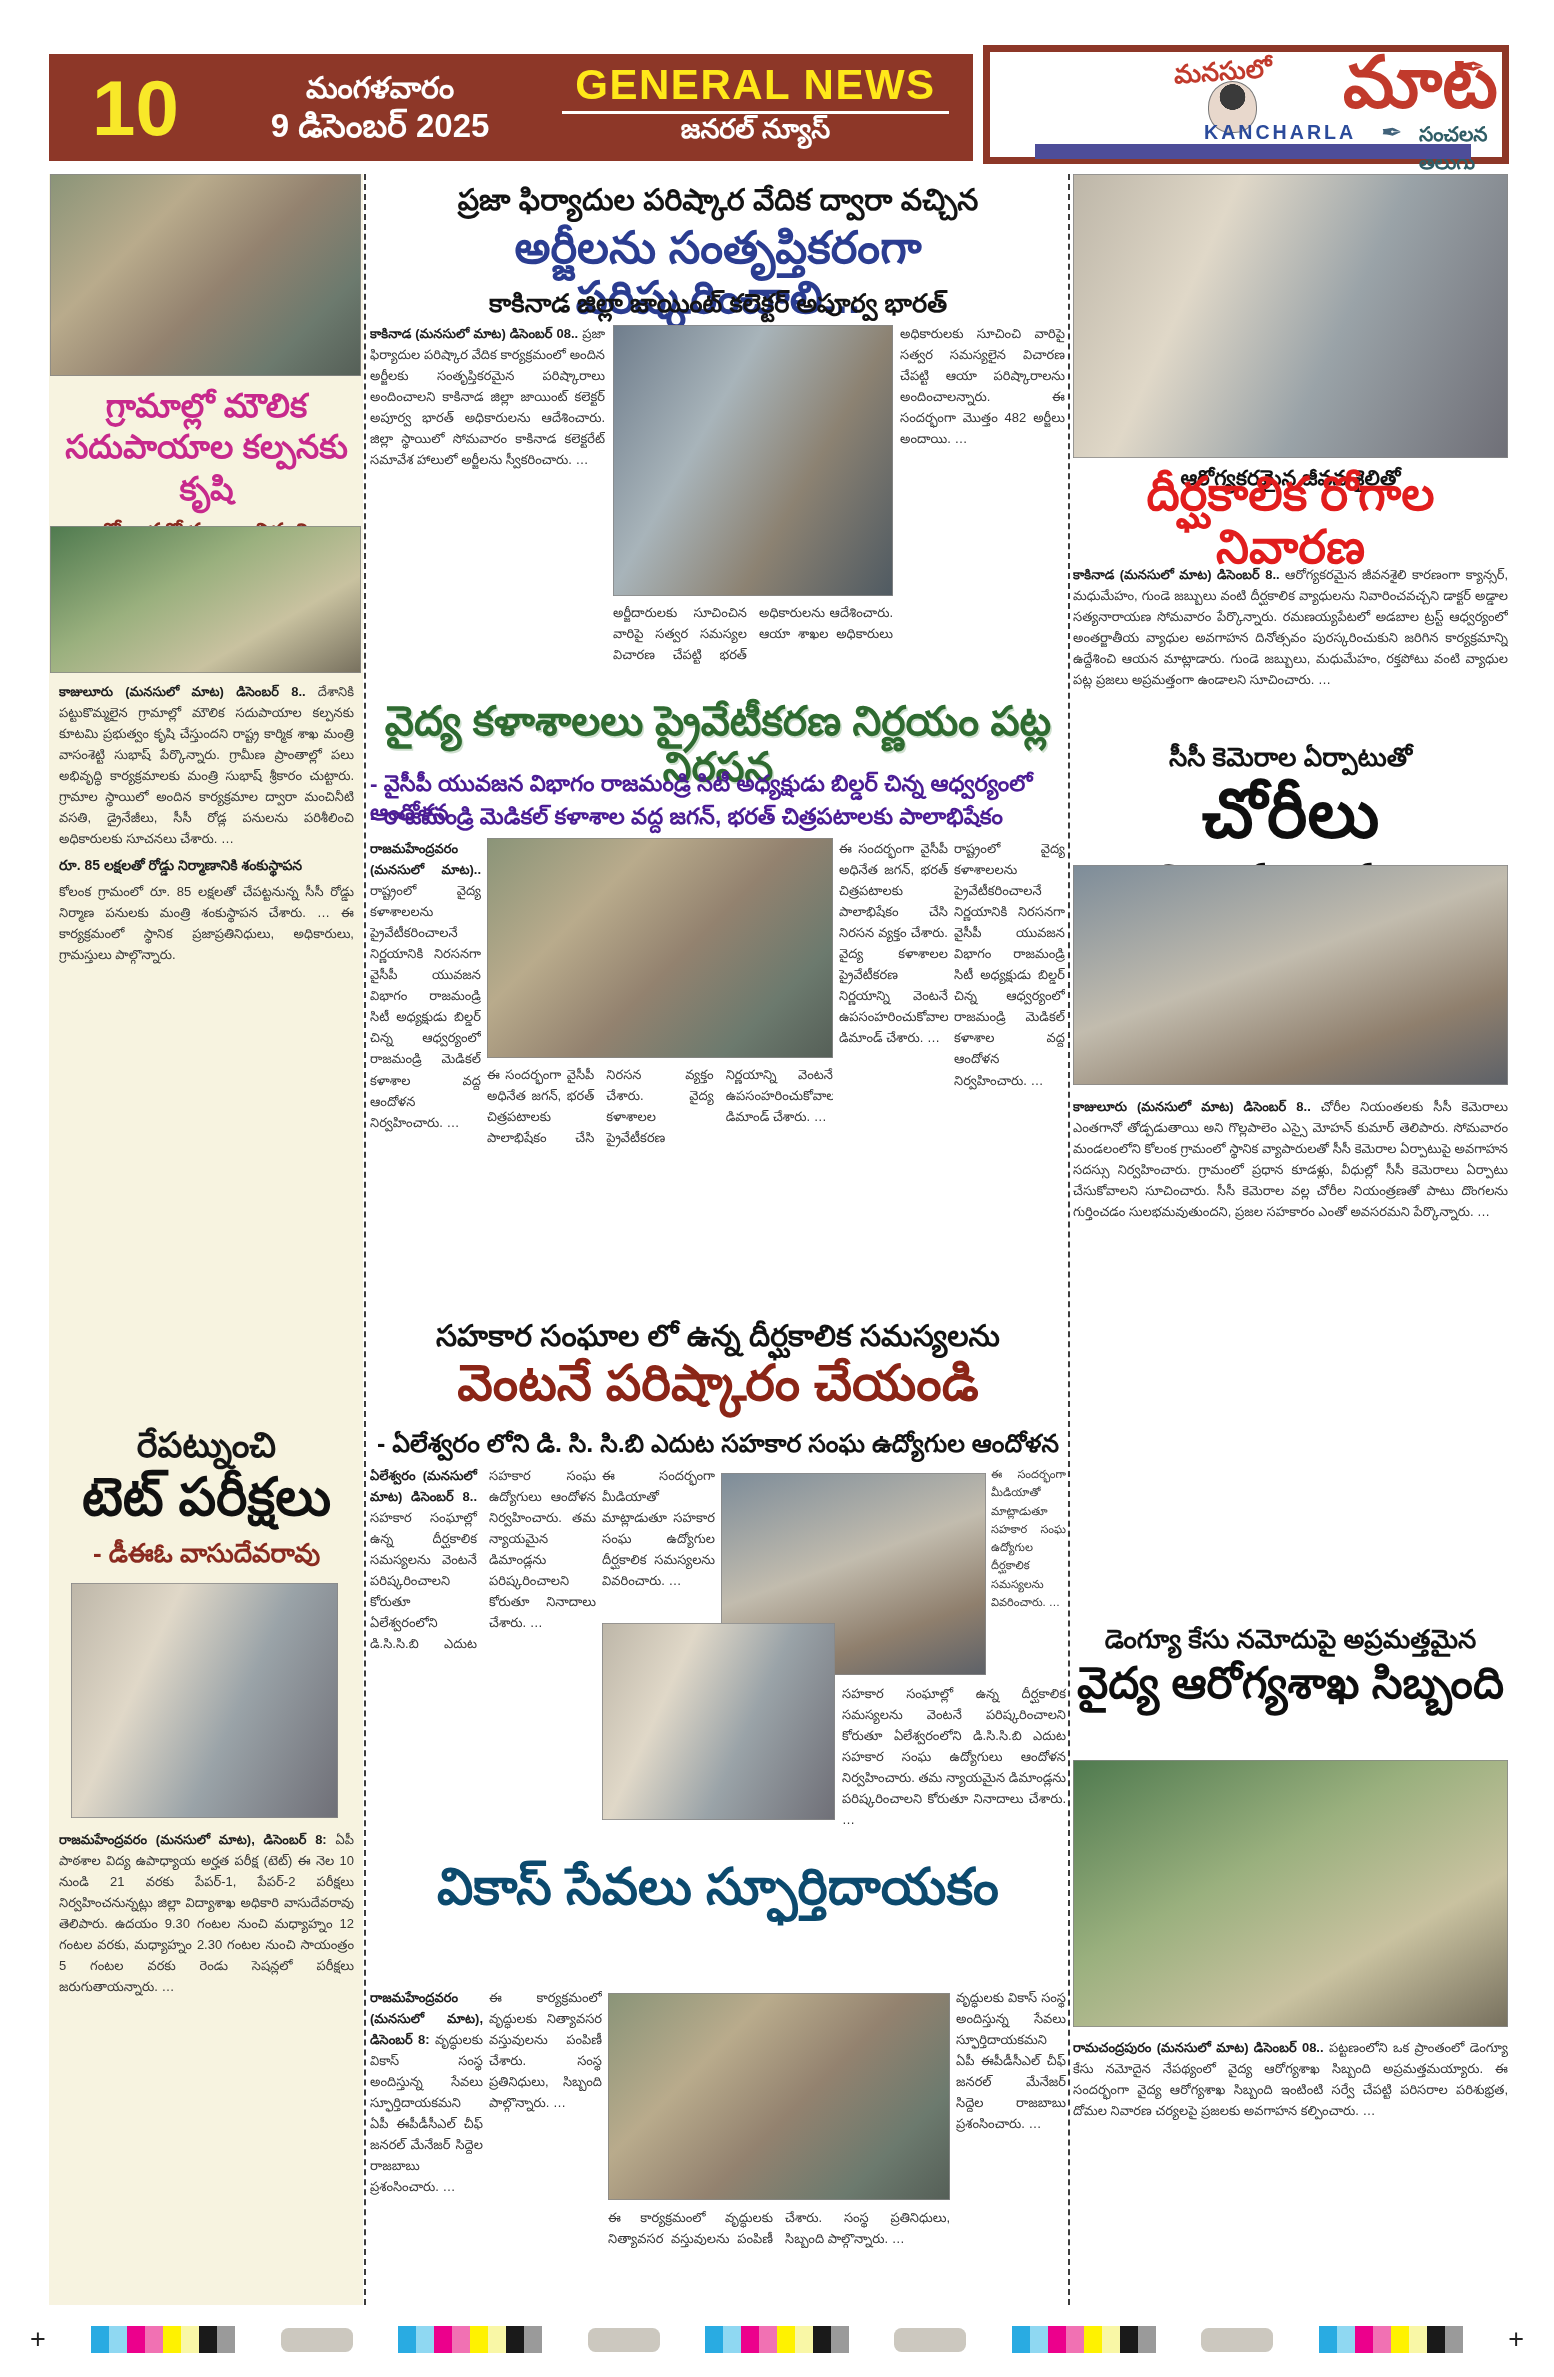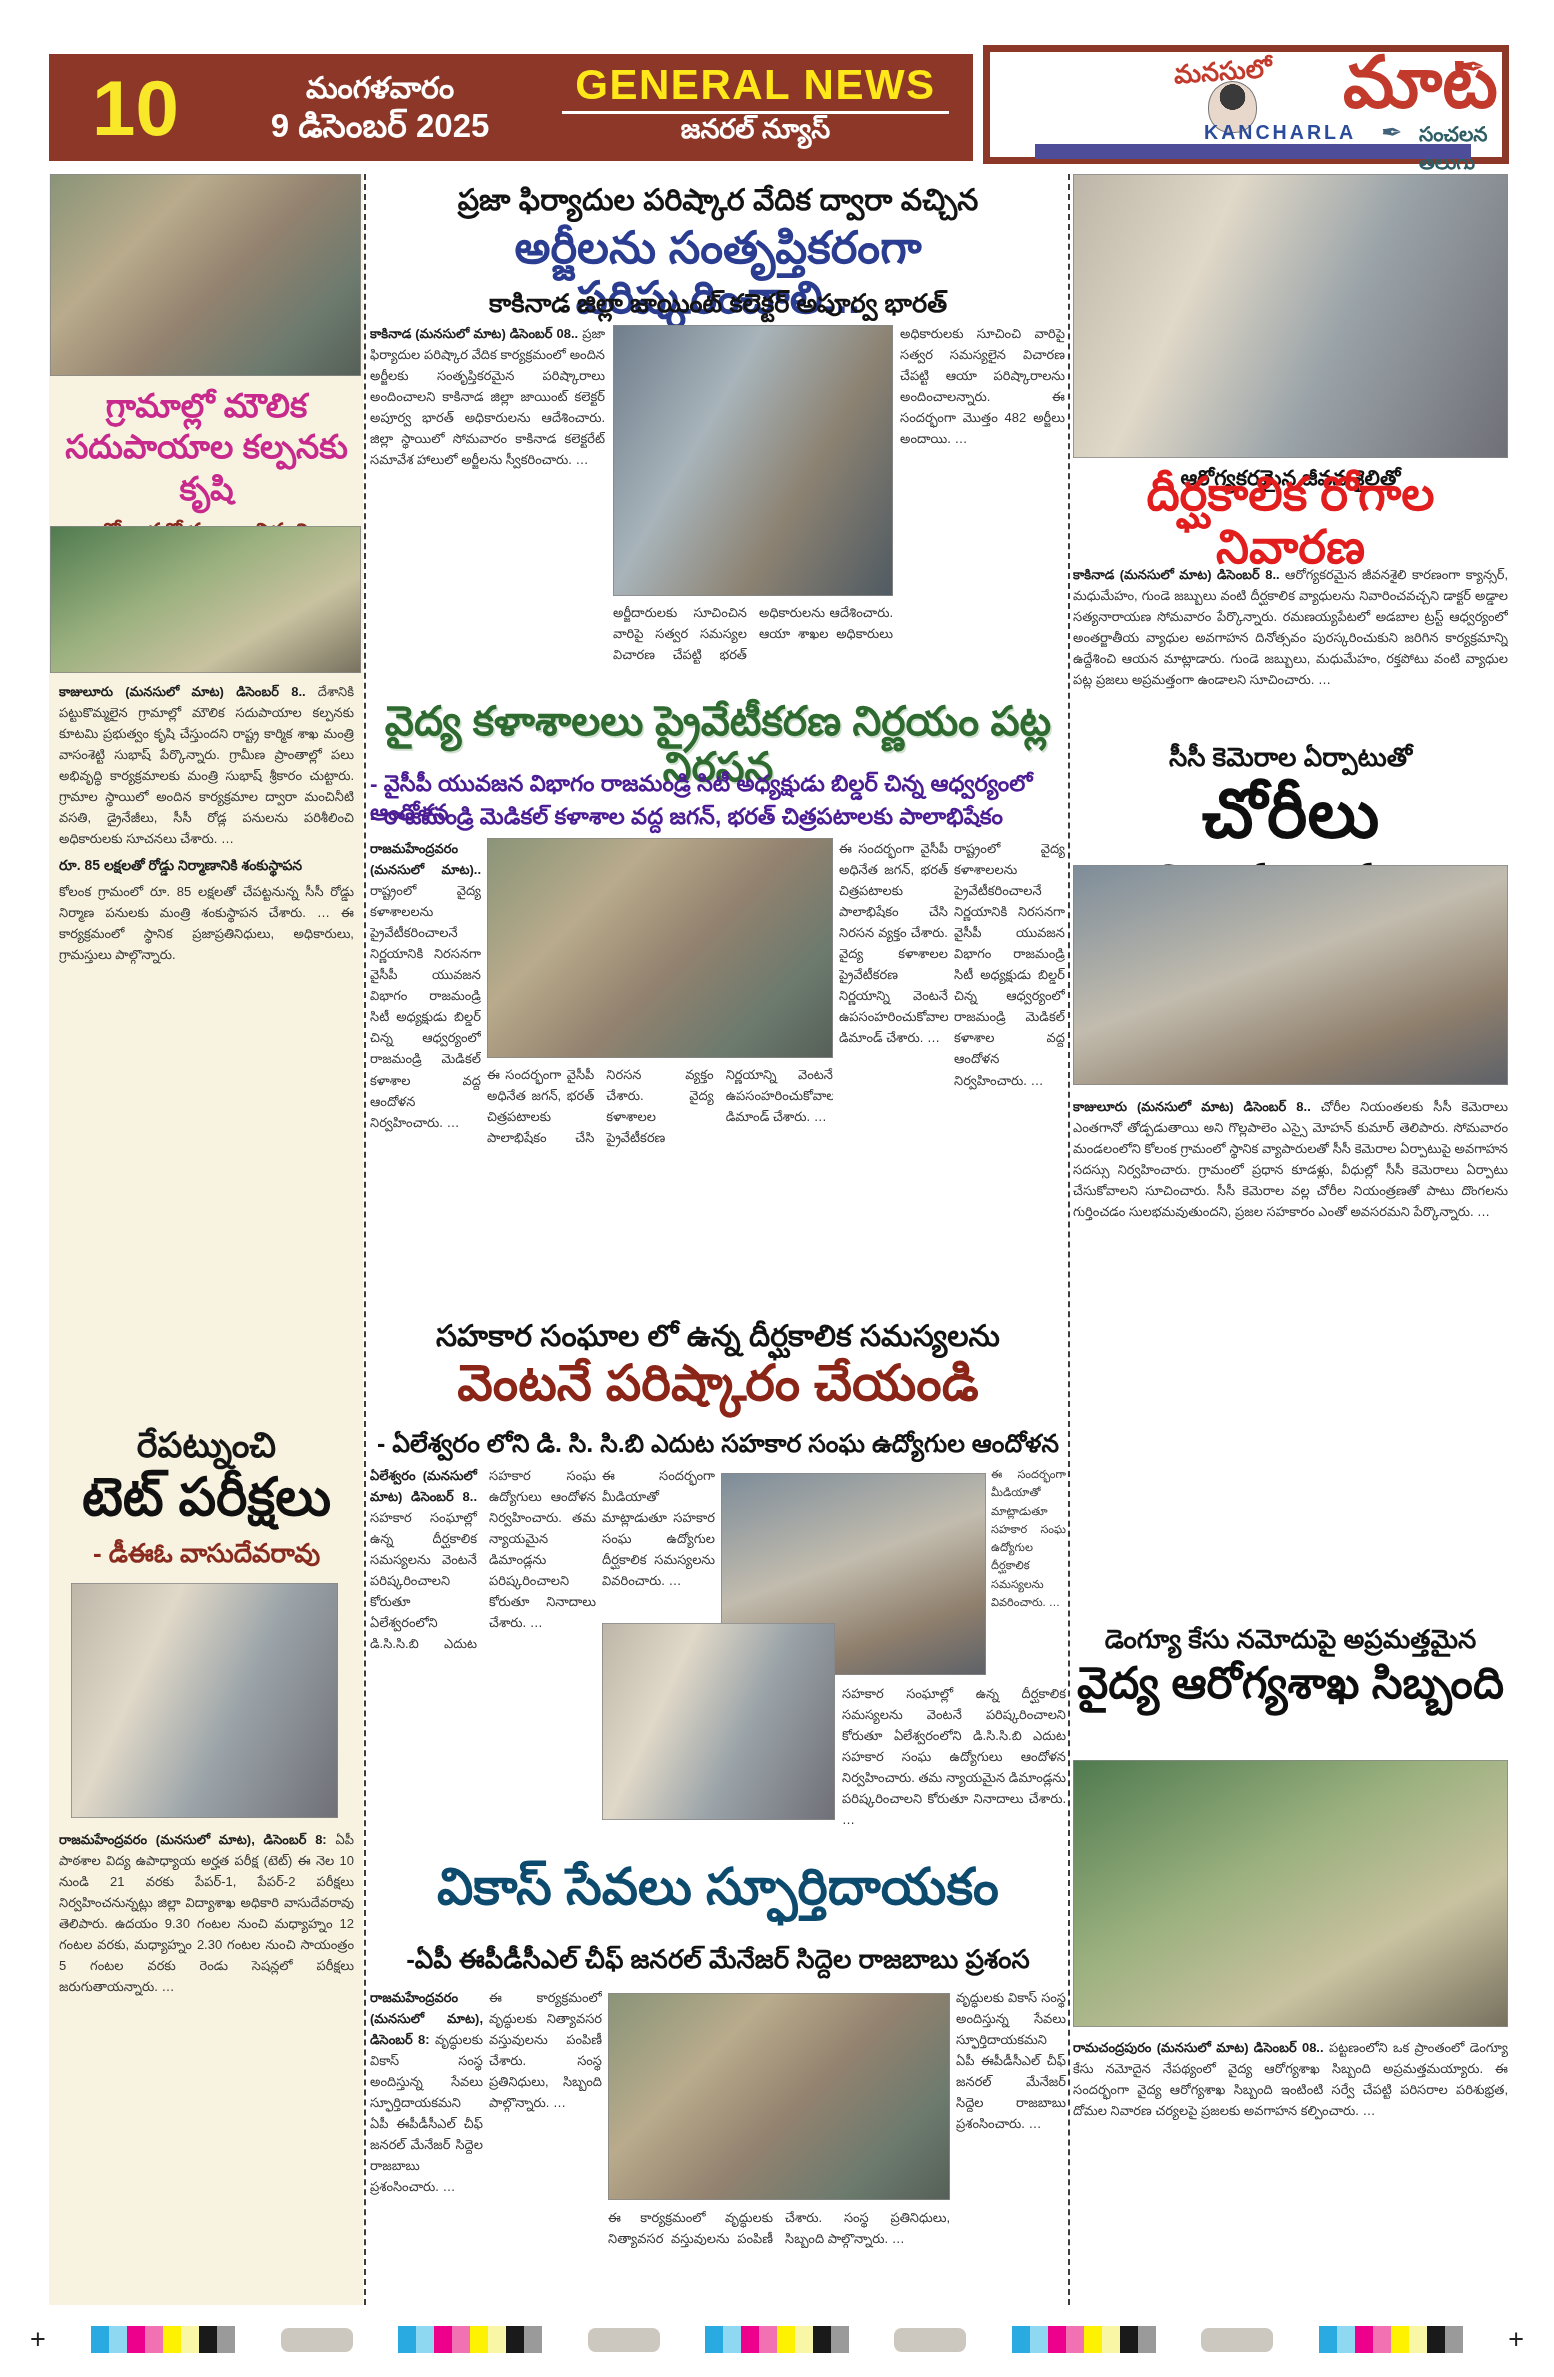--- a/index.html
+++ b/index.html
@@ -172,21 +172,20 @@
     <b>ఏలేశ్వరం (మనసులో మాట) డిసెంబర్ 8..</b>
     <span>సహకార సంఘాల్లో ఉన్న దీర్ఘకాలిక సమస్యలను వెంటనే పరిష్కరించాలని కోరుతూ ఏలేశ్వరంలోని డి.సి.సి.బి ఎదుట సహకార సంఘ ఉద్యోగులు ఆందోళన నిర్వహించారు. తమ న్యాయమైన డిమాండ్లను పరిష్కరించాలని కోరుతూ నినాదాలు చేశారు. …</span>
   </div>
   <div class="abs body-text" style="left:602px;top:1465px;width:113px;height:150px;">ఈ సందర్భంగా మీడియాతో మాట్లాడుతూ సహకార సంఘ ఉద్యోగుల దీర్ఘకాలిక సమస్యలను వివరించారు. …</div>
   <div class="abs ph-s" style="left:721px;top:1473px;width:265px;height:202px;"></div>
   <div class="abs body-text sm" style="left:991px;top:1465px;width:75px;height:212px;">ఈ సందర్భంగా మీడియాతో మాట్లాడుతూ సహకార సంఘ ఉద్యోగుల దీర్ఘకాలిక సమస్యలను వివరించారు. …</div>
   <div class="abs ph-w" style="left:602px;top:1623px;width:233px;height:197px;"></div>
   <div class="abs body-text" style="left:842px;top:1683px;width:224px;height:150px;">సహకార సంఘాల్లో ఉన్న దీర్ఘకాలిక సమస్యలను వెంటనే పరిష్కరించాలని కోరుతూ ఏలేశ్వరంలోని డి.సి.సి.బి ఎదుట సహకార సంఘ ఉద్యోగులు ఆందోళన నిర్వహించారు. తమ న్యాయమైన డిమాండ్లను పరిష్కరించాలని కోరుతూ నినాదాలు చేశారు. …</div>
 
   <div class="abs headline hl-magenta" style="left:370px;top:1858px;width:696px;">వికాస్ సేవలు స్ఫూర్తిదాయకం</div>
-  <div class="abs subhead" style="left:370px;top:1944px;width:696px;font-size:26px;">-ఏపీ ఈపీడీసీఎల్ చీఫ్ జనరల్ మేనేజర్ సిద్దెల రాజబాబు ప్రశంస</div>
 
   <div class="abs body-text" style="left:370px;top:1987px;width:113px;height:314px;">
     <b>రాజమహేంద్రవరం (మనసులో మాట), డిసెంబర్ 8:</b>
     <span>వృద్ధులకు వికాస్ సంస్థ అందిస్తున్న సేవలు స్ఫూర్తిదాయకమని ఏపీ ఈపీడీసీఎల్ చీఫ్ జనరల్ మేనేజర్ సిద్దెల రాజబాబు ప్రశంసించారు. …</span>
   </div>
   <div class="abs body-text" style="left:489px;top:1987px;width:113px;height:314px;">ఈ కార్యక్రమంలో వృద్ధులకు నిత్యావసర వస్తువులను పంపిణీ చేశారు. సంస్థ ప్రతినిధులు, సిబ్బంది పాల్గొన్నారు. …</div>
   <div class="abs photo" style="left:608px;top:1993px;width:342px;height:207px;"></div>
   <div class="abs body-text" style="left:956px;top:1987px;width:110px;height:314px;">వృద్ధులకు వికాస్ సంస్థ అందిస్తున్న సేవలు స్ఫూర్తిదాయకమని ఏపీ ఈపీడీసీఎల్ చీఫ్ జనరల్ మేనేజర్ సిద్దెల రాజబాబు ప్రశంసించారు. …</div>
   <div class="abs body-text cols2" style="left:608px;top:2207px;width:342px;height:94px;">ఈ కార్యక్రమంలో వృద్ధులకు నిత్యావసర వస్తువులను పంపిణీ చేశారు. సంస్థ ప్రతినిధులు, సిబ్బంది పాల్గొన్నారు. …</div>
 

